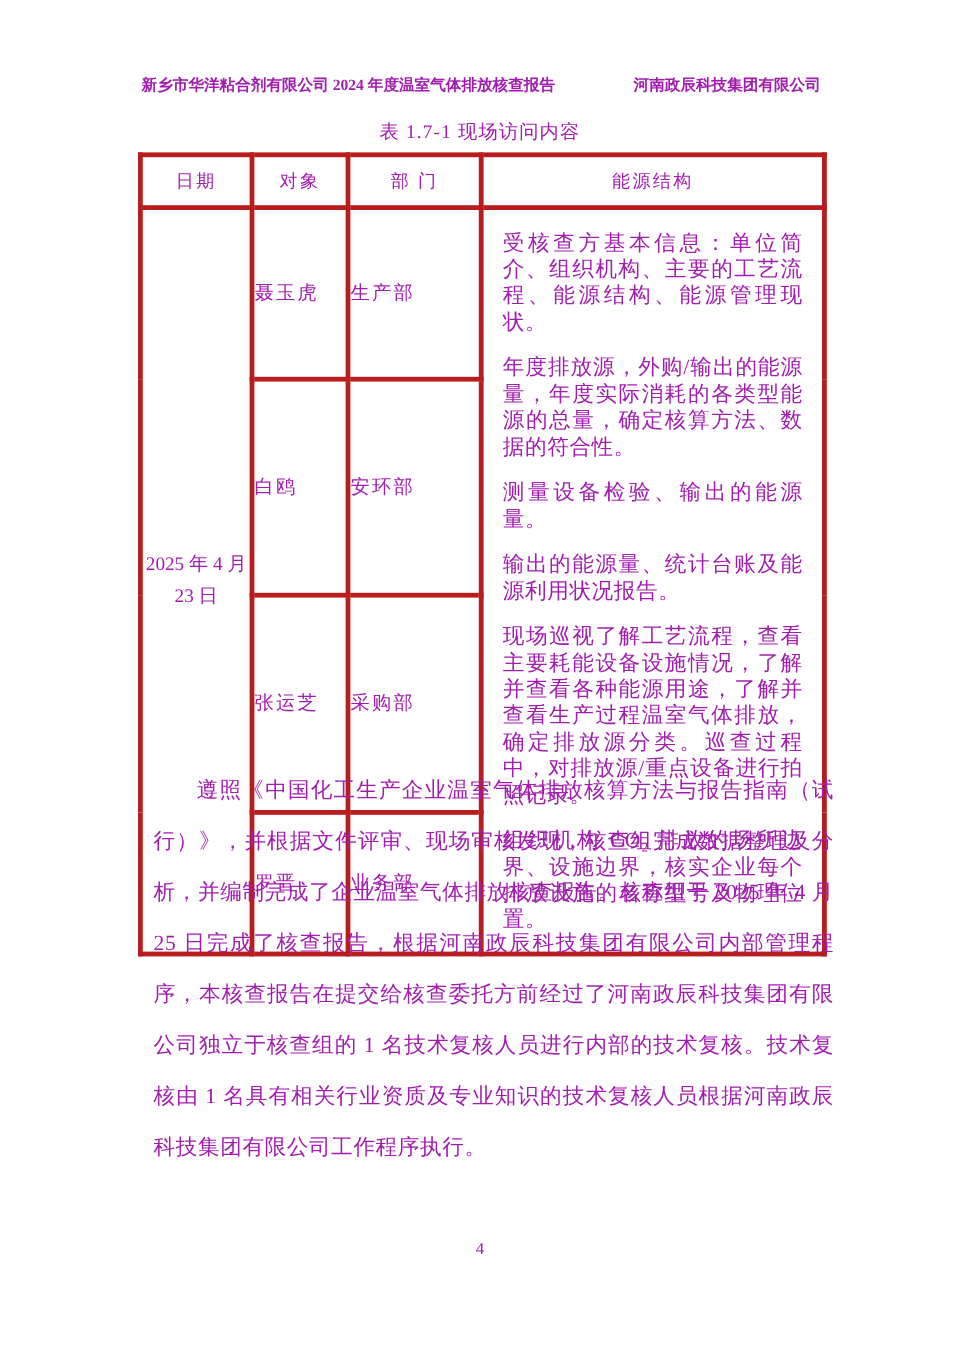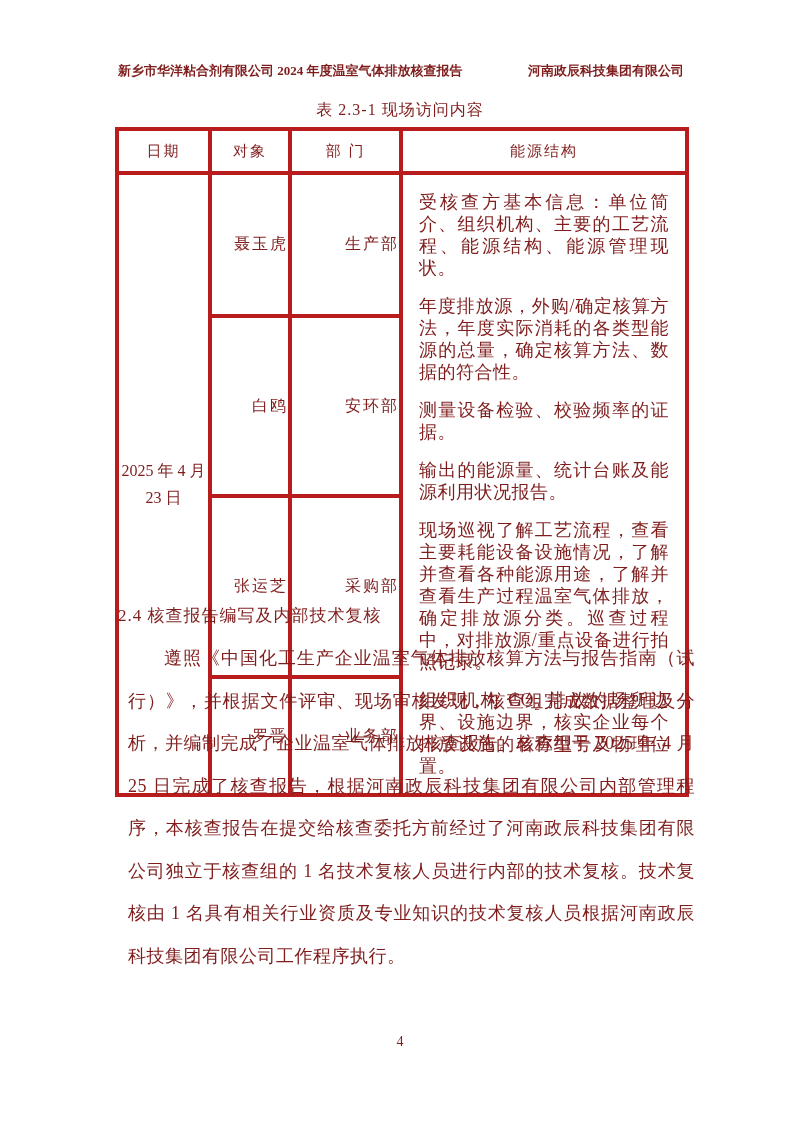--- a/index.html
+++ b/index.html
@@ -7,21 +7,21 @@
     padding: 0;
     background: #ffffff;
   }
   .page {
     position: relative;
     width: 728px;
     height: 1131px;
     background: #ffffff;
     overflow: hidden;
     font-family: "Liberation Serif", "DejaVu Serif", serif;
-    color: #7f1d1d;
+    color: #a21caf;
   }
 
   
   .running-header {
     position: absolute;
     top: 62px;
     left: 118px;
     width: 566px;
     display: flex;
     justify-content: space-between;
@@ -57,21 +57,21 @@
     font-weight: normal;
     padding: 0;
   }
   table.visit-table thead th {
     height: 40px;
     font-size: 15px;
     text-align: center;
     letter-spacing: 2px;
   }
   td.cell-center {
-    text-align: right;
+    text-align: left;
     vertical-align: middle;
     font-size: 16px;
     letter-spacing: 2px;
   }
   td.date-cell {
     text-align: center;
     vertical-align: middle;
     font-size: 16px;
     line-height: 27px;
     margin-top: 12px;
@@ -122,21 +122,21 @@
 </head>
 <body>
 
 <div class="page">
 
   <div class="running-header">
     <span>新乡市华洋粘合剂有限公司 2024 年度温室气体排放核查报告</span>
     <span>河南政辰科技集团有限公司</span>
   </div>
 
-  <div class="table-caption">表 2.3-1 现场访问内容</div>
+  <div class="table-caption">表 1.7-1 现场访问内容</div>
 
   <table class="visit-table">
     <colgroup>
       <col style="width:93px">
       <col style="width:80px">
       <col style="width:111px">
       <col style="width:286px">
     </colgroup>
     <thead>
       <tr>
@@ -149,41 +149,40 @@
     <tbody>
       <tr style="height:97px">
         <td class="date-cell" rowspan="4">
           <div>2025 年 4 月</div>
           <div>23 日</div>
         </td>
         <td class="cell-center">聂玉虎</td>
         <td class="cell-center">生产部</td>
         <td class="content-cell" rowspan="4">
           <p>受核查方基本信息：单位简介、组织机构、主要的工艺流程、能源结构、能源管理现状。</p>
-          <p>年度排放源，外购/确定核算方法，年度实际消耗的各类型能源的总量，确定核算方法、数据的符合性。</p>
-          <p>测量设备检验、校验频率的证据。</p>
+          <p>年度排放源，外购/输出的能源量，年度实际消耗的各类型能源的总量，确定核算方法、数据的符合性。</p>
+          <p>测量设备检验、输出的能源量。</p>
           <p>输出的能源量、统计台账及能源利用状况报告。</p>
           <p>现场巡视了解工艺流程，查看主要耗能设备设施情况，了解并查看各种能源用途，了解并查看生产过程温室气体排放，确定排放源分类。巡查过程中，对排放源/重点设备进行拍照记录。</p>
           <p>组织机构 CO₂ 排放的场所边界、设施边界，核实企业每个排放设施的名称型号及物理位置。</p>
         </td>
       </tr>
       <tr style="height:123px">
         <td class="cell-center">白鸥</td>
         <td class="cell-center">安环部</td>
       </tr>
       <tr style="height:123px">
         <td class="cell-center">张运芝</td>
         <td class="cell-center">采购部</td>
       </tr>
       <tr style="height:80px">
         <td class="cell-center">罗晋</td>
         <td class="cell-center">业务部</td>
       </tr>
     </tbody>
   </table>
 
-  <div class="section-heading">2.4 核查报告编写及内部技术复核</div>
 
   <div class="section-body">遵照《中国化工生产企业温室气体排放核算方法与报告指南（试行）》，并根据文件评审、现场审核发现，核查组完成数据整理及分析，并编制完成了企业温室气体排放核查报告。核查组于 2025 年 4 月 25 日完成了核查报告，根据河南政辰科技集团有限公司内部管理程序，本核查报告在提交给核查委托方前经过了河南政辰科技集团有限公司独立于核查组的 1 名技术复核人员进行内部的技术复核。技术复核由 1 名具有相关行业资质及专业知识的技术复核人员根据河南政辰科技集团有限公司工作程序执行。</div>
 
   <div class="page-number">4</div>
 
 </div>
 
 </body></html>

